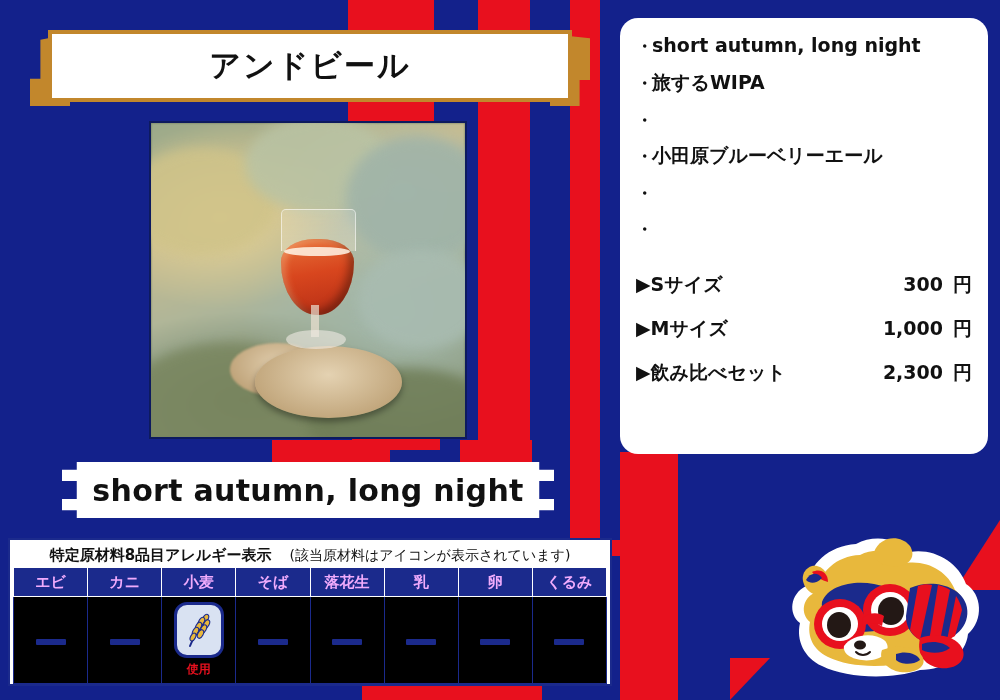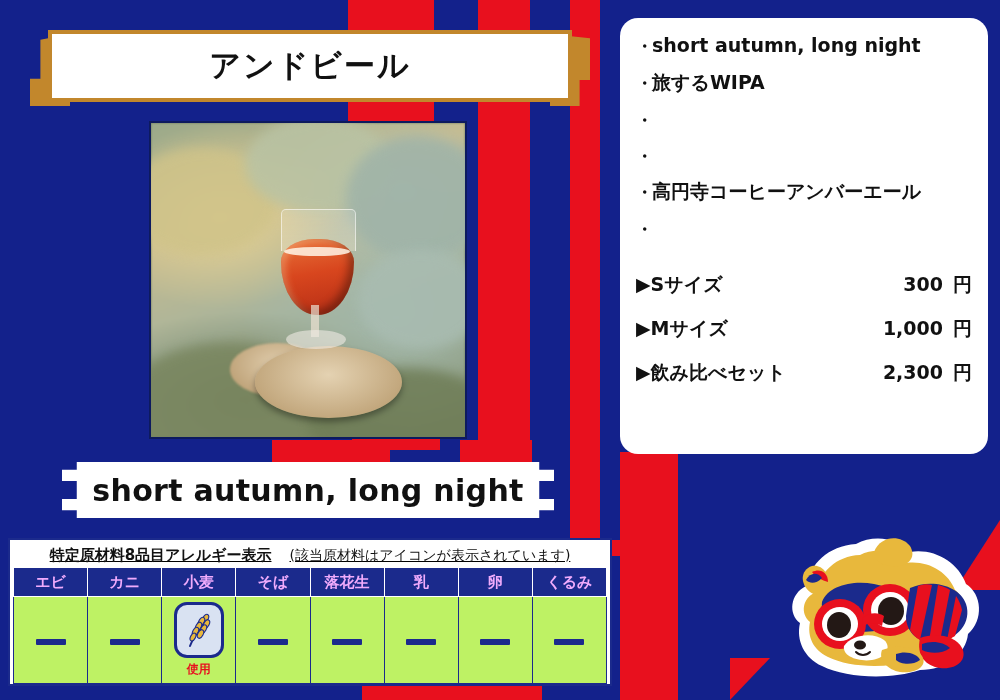--- a/index.html
+++ b/index.html
@@ -130,39 +130,39 @@
   }
 
   
   #allergen-panel{
     position:absolute;left:8px;top:538px;width:604px;height:148px;
     background:#fff;border:2px solid #1B2A8C;box-sizing:border-box;
     padding:3px;
   }
   #allergen-title{
     display:flex;align-items:baseline;justify-content:center;
-    height:24px;line-height:24px;white-space:nowrap;text-decoration:underline;
+    height:24px;line-height:24px;white-space:nowrap;
   }
   #allergen-title .main{
     font-size:15px;font-weight:bold;color:#111;
     font-family:"DejaVu Sans","Liberation Sans",sans-serif;
   }
   #allergen-title .sub{
     font-size:14px;color:#111;margin-left:18px;
     font-family:"DejaVu Sans","Liberation Sans",sans-serif;
   }
   #allergen-table{width:100%;border-collapse:collapse;table-layout:fixed;}
   #allergen-table th{
     background:#1B2A8C;color:#f0abfc;font-size:15px;font-weight:bold;height:26px;
     border:1px solid #fff;
     font-family:"DejaVu Sans","Liberation Sans",sans-serif;
   }
   #allergen-table td{
     border:1px solid #1B2A8C;height:84px;vertical-align:middle;text-align:center;
-    background:#bef264;
+    background:#000000;
   }
   .dash{display:inline-block;width:30px;height:6px;background:#1B2A8C;border-radius:1px;}
   .wheat-wrap{display:flex;flex-direction:column;align-items:center;justify-content:center;}
   .wheat-icon{
     width:44px;height:50px;border:3px solid #1B2A8C;border-radius:13px;
     background:#d9e2f2;display:flex;align-items:center;justify-content:center;
   }
   .use-label{font-size:12px;font-weight:bold;color:#E8101E;margin-top:3px;
     font-family:"DejaVu Sans","Liberation Sans",sans-serif;}
 
@@ -224,24 +224,24 @@
     </div>
     <div class="menu-item">
       <span class="bullet">・</span>
       <span class="label">旅するWIPA</span>
     </div>
     <div class="menu-item">
       <span class="bullet">・</span>
     </div>
     <div class="menu-item">
       <span class="bullet">・</span>
-    </div>
-    <div class="menu-item">
-      <span class="bullet">・</span>
-      <span class="label">高円寺コーヒーアンバーエール</span>
+      <span class="label">小田原ブルーベリーエール</span>
+    </div>
+    <div class="menu-item">
+      <span class="bullet">・</span>
     </div>
     <div class="menu-item" style="margin-bottom:22px;">
       <span class="bullet">・</span>
     </div>
 
     <div class="price-row">
       <span class="pname">▶Sサイズ</span>
       <span class="spacer"></span>
       <span class="pval">300</span>
       <span class="yen">円</span>

